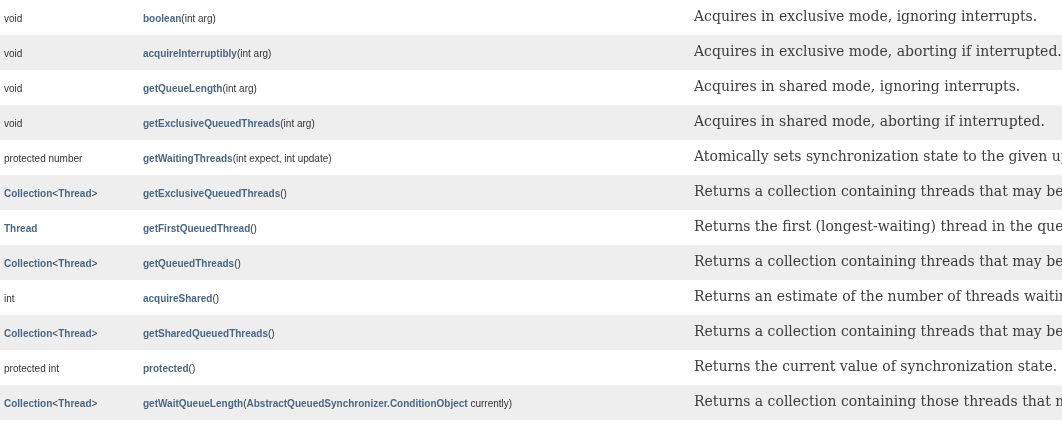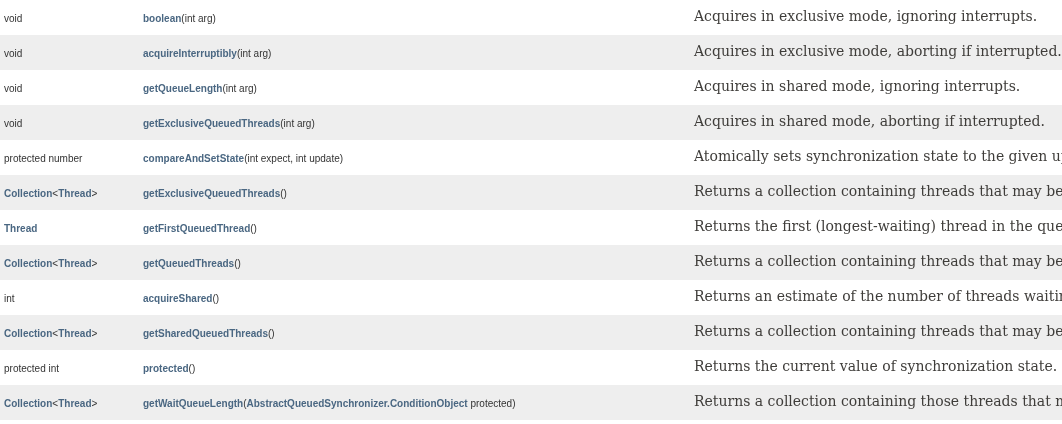--- a/index.html
+++ b/index.html
@@ -67,21 +67,21 @@
     <td class="col-second"><code><span class="lnk">getQueueLength</span><span>(int arg)</span></code></td>
     <td class="col-last">Acquires in shared mode, ignoring interrupts.</td>
   </tr>
       <tr class="alt">
     <td class="col-first"><code><span>void</span></code></td>
     <td class="col-second"><code><span class="lnk">getExclusiveQueuedThreads</span><span>(int arg)</span></code></td>
     <td class="col-last">Acquires in shared mode, aborting if interrupted.</td>
   </tr>
       <tr>
     <td class="col-first"><code><span>protected number</span></code></td>
-    <td class="col-second"><code><span class="lnk">compareAndSetState</span><span>(int expect, int update)</span></code></td>
+    <td class="col-second"><code><span class="lnk">getWaitingThreads</span><span>(int expect, int update)</span></code></td>
     <td class="col-last">Atomically sets synchronization state to the given updated value if the current state value equals the expected value.</td>
   </tr>
       <tr class="alt">
     <td class="col-first"><code><span class="lnk">Collection</span><span>&lt;</span><span class="lnk">Thread</span><span>&gt;</span></code></td>
     <td class="col-second"><code><span class="lnk">getExclusiveQueuedThreads</span><span>()</span></code></td>
     <td class="col-last">Returns a collection containing threads that may be waiting to acquire in exclusive mode.</td>
   </tr>
       <tr>
     <td class="col-first"><code><span class="lnk">Thread</span></code></td>
     <td class="col-second"><code><span class="lnk">getFirstQueuedThread</span><span>()</span></code></td>
@@ -102,21 +102,21 @@
     <td class="col-second"><code><span class="lnk">getSharedQueuedThreads</span><span>()</span></code></td>
     <td class="col-last">Returns a collection containing threads that may be waiting to acquire in shared mode.</td>
   </tr>
       <tr>
     <td class="col-first"><code><span>protected int</span></code></td>
     <td class="col-second"><code><span class="lnk">protected</span><span>()</span></code></td>
     <td class="col-last">Returns the current value of synchronization state.</td>
   </tr>
       <tr class="alt">
     <td class="col-first"><code><span class="lnk">Collection</span><span>&lt;</span><span class="lnk">Thread</span><span>&gt;</span></code></td>
-    <td class="col-second"><code><span class="lnk">getWaitQueueLength</span><span>(</span><span class="lnk">AbstractQueuedSynchronizer.ConditionObject</span><span> protected)</span></code></td>
+    <td class="col-second"><code><span class="lnk">getWaitQueueLength</span><span>(</span><span class="lnk">AbstractQueuedSynchronizer.ConditionObject</span><span> currently)</span></code></td>
     <td class="col-last">Returns a collection containing those threads that may be waiting on the given condition associated with this synchronizer.</td>
   </tr>
       <tr>
     <td class="col-first"><code><span>int</span></code></td>
     <td class="col-second"><code><span class="lnk">getWaitQueueLength</span><br></code></td>
     <td class="col-last">Returns an estimate of the number of threads waiting on the given condition associated with this synchronizer.</td>
   </tr>
     </tbody>
 </table>
 

